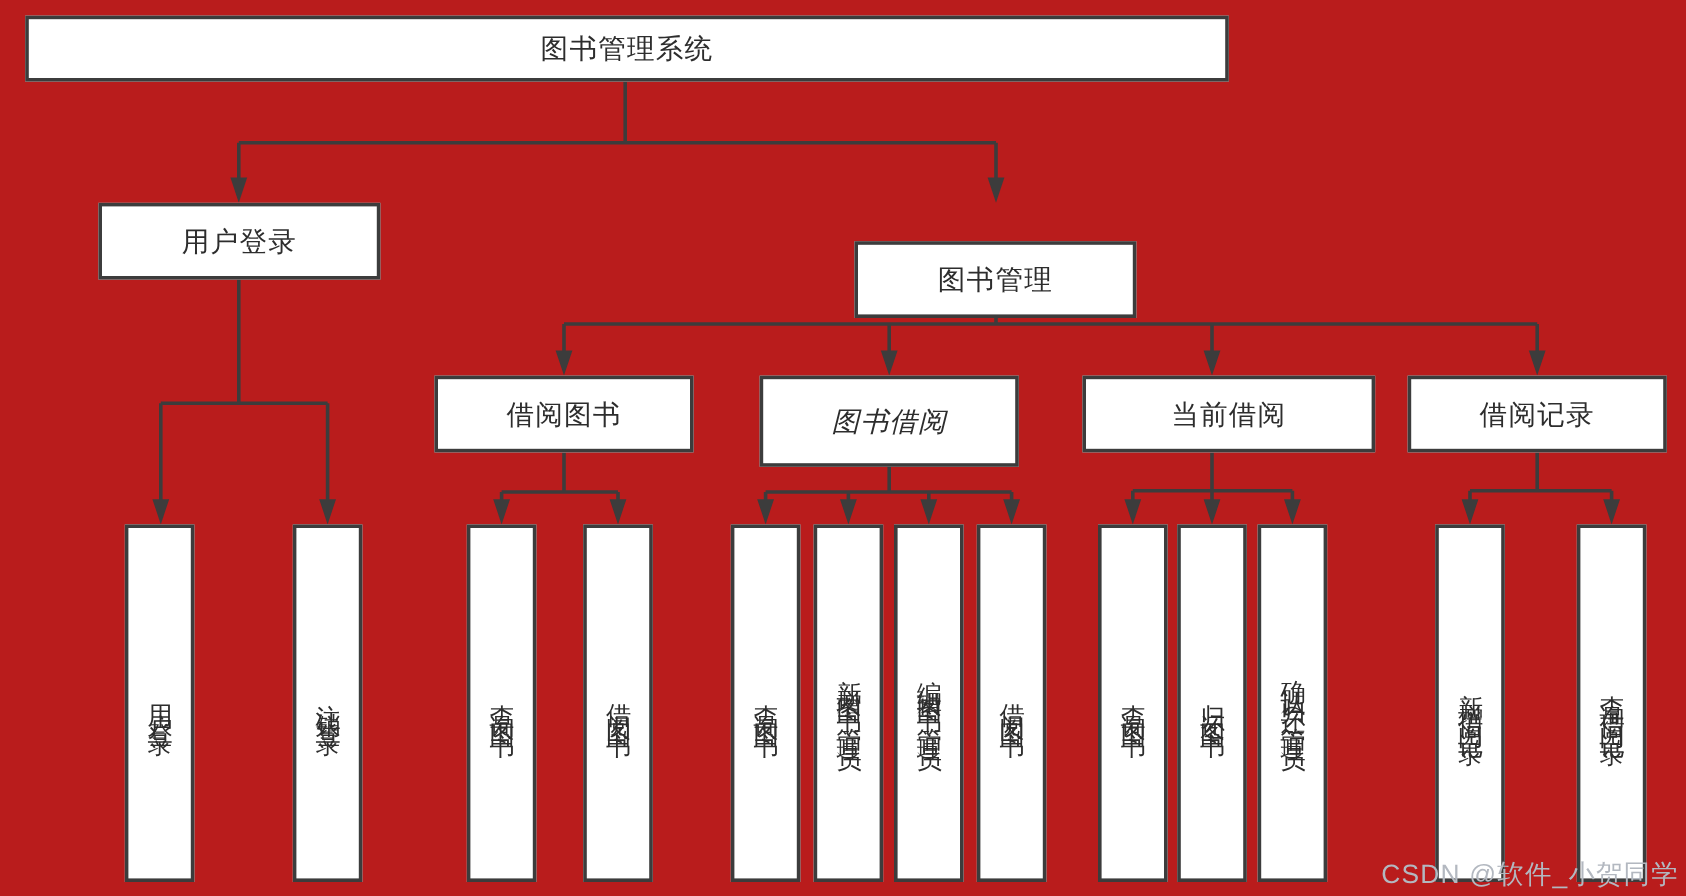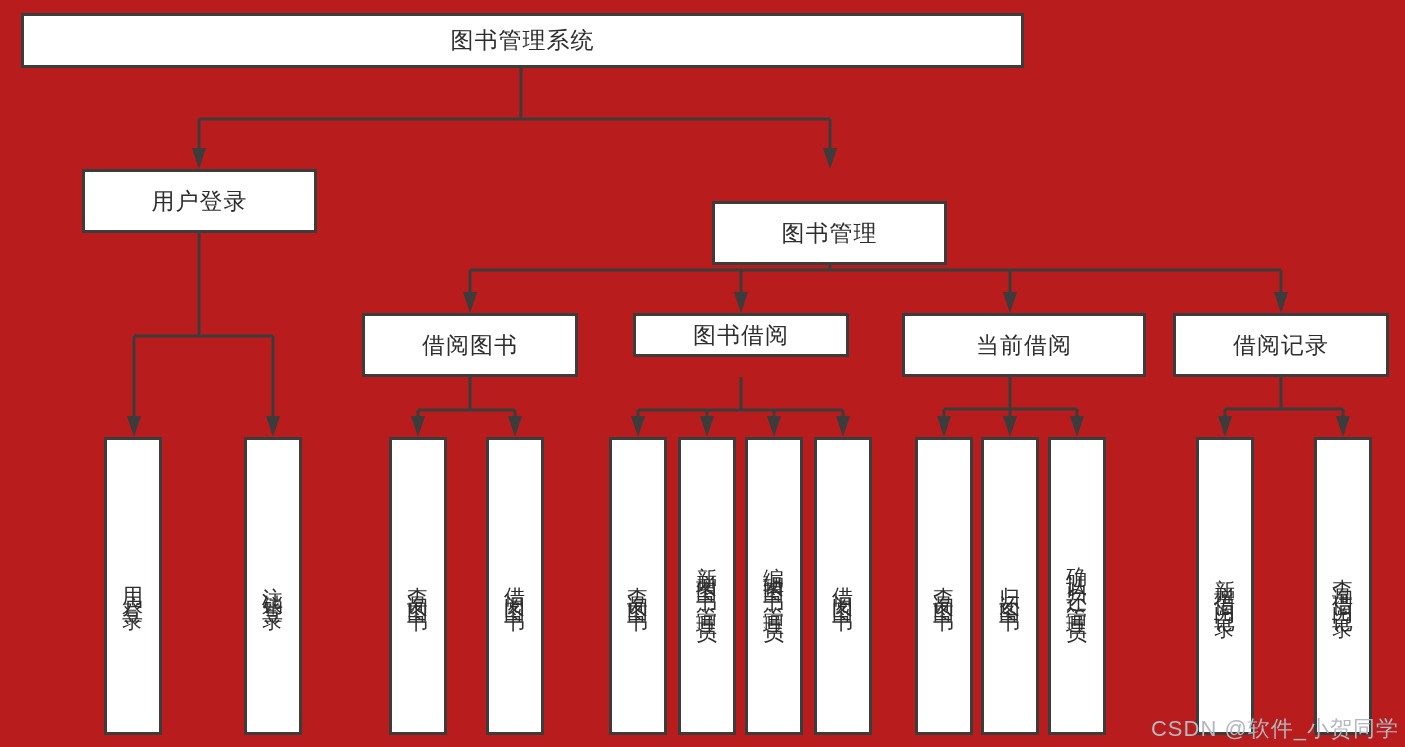--- a/index.html
+++ b/index.html
@@ -106,21 +106,21 @@
   <div class="hbox" style="left:82px; top:169px; width:235px; height:64px;">
     <span>用户登录</span>
   </div>
   <div class="hbox" style="left:712px; top:169px; width:235px; height:64px;margin-top:32px;">
     <span>图书管理</span>
   </div>
 
   <div class="hbox" style="left:362px; top:313px; width:216px; height:64px;">
     <span>借阅图书</span>
   </div>
-  <div class="hbox" style="left:633px; top:313px; width:216px; height:44px;">
+  <div class="hbox" style="left:633px; top:313px; width:216px; height:76px;font-style:italic;">
     <span>图书借阅</span>
   </div>
   <div class="hbox" style="left:902px; top:313px; width:244px; height:64px;">
     <span>当前借阅</span>
   </div>
   <div class="hbox" style="left:1173px; top:313px; width:216px; height:64px;">
     <span>借阅记录</span>
   </div>
 
   <div class="vbox" style="left:104px;">

